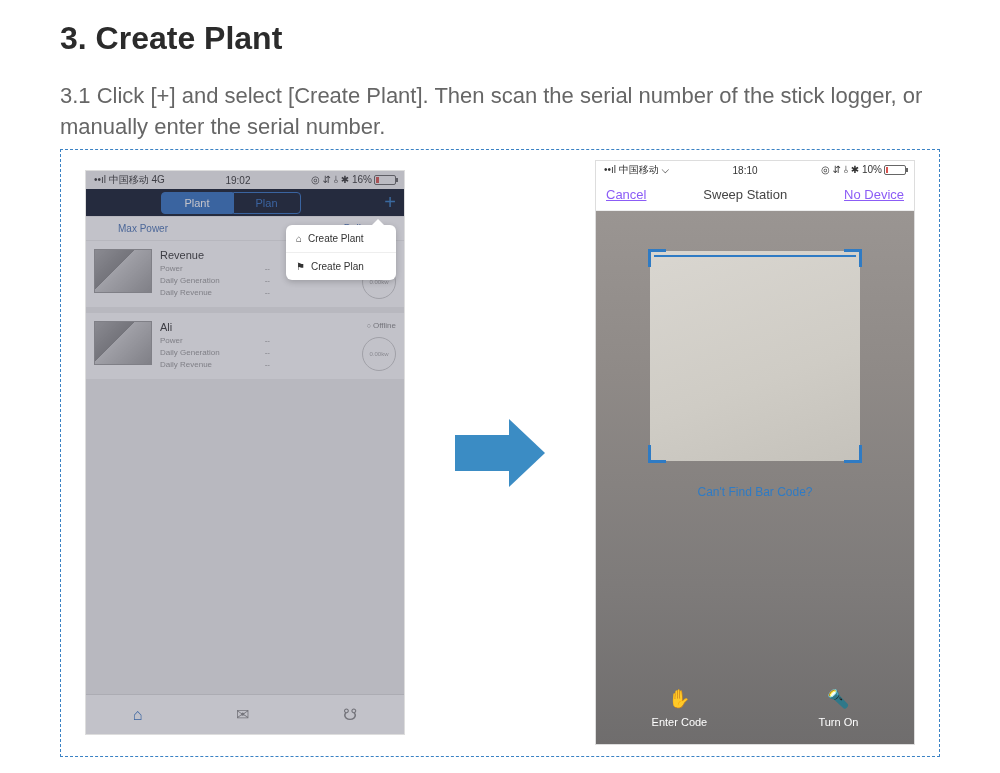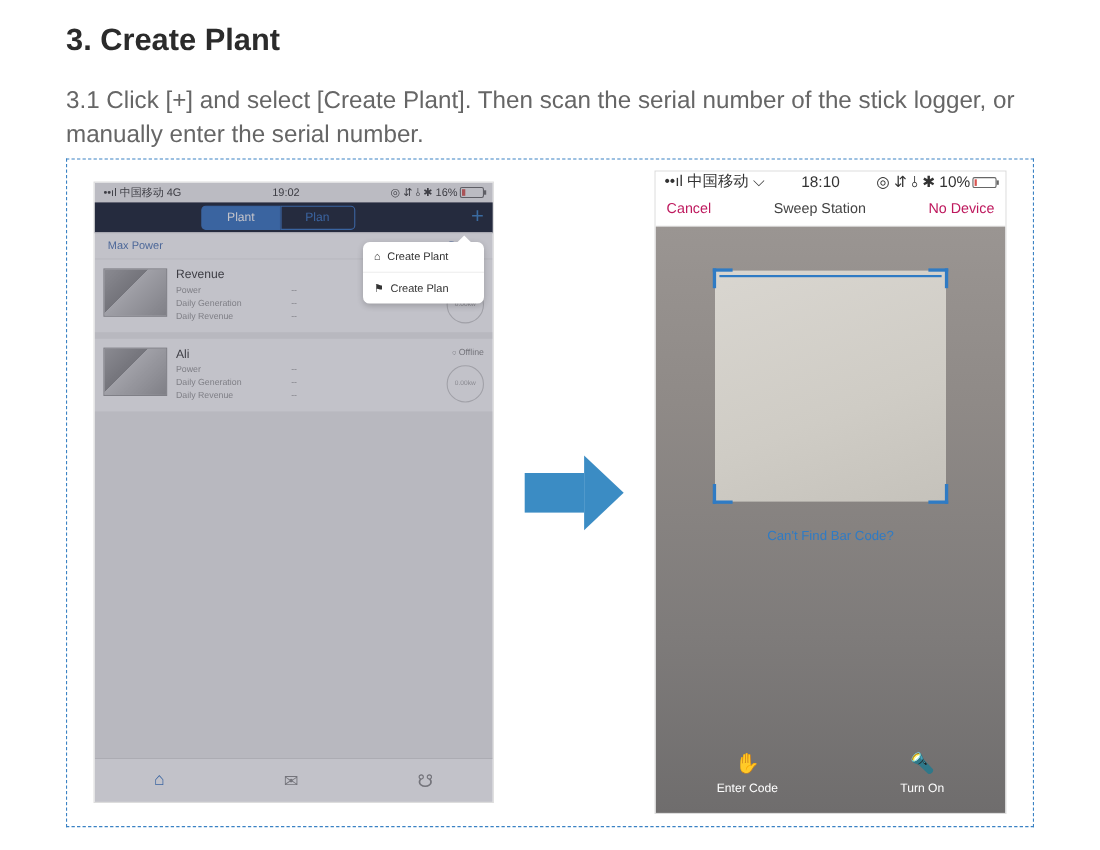--- a/index.html
+++ b/index.html
@@ -5,21 +5,21 @@
   * { box-sizing: border-box; margin: 0; padding: 0; }
   body {
     font-family: Arial, Helvetica, sans-serif;
     background: #ffffff;
     width: 1000px;
     height: 773px;
     padding: 20px 60px;
     color: #333;
   }
   .heading {
-    font-size: 28px;
+    font-size: 32px;
     font-weight: bold;
     color: #2b2b2b;
     margin-bottom: 24px;
   }
   .instruction {
     font-size: 22px;
     color: #666;
     line-height: 1.4;
     margin-bottom: 6px;
   }
@@ -33,21 +33,21 @@
   }
   .phone {
     background: #fff;
     border: 1px solid #ddd;
     display: flex;
     flex-direction: column;
     font-size: 10px;
     position: relative;
     overflow: hidden;
   }
-  .phone-left { width: 364px; height: 565px; }
+  .phone-left { width: 320px; height: 565px; }
   .phone-right { width: 320px; height: 585px; }
 
   
   .arrow {
     width: 90px;
     display: flex;
     align-items: center;
     margin: 0 8px;
   }
   .arrow-body {
@@ -107,21 +107,21 @@
     text-align: center;
     font-size: 20px;
     color: #3a6aa0;
     font-weight: 300;
     position: relative;
     z-index: 7;
   }
   .filter-row {
     display: flex;
     justify-content: space-between;
-    padding: 6px 12px;
+    padding: 6px 32px;
     font-size: 10px;
     color: #4a74b5;
     background: #fff;
     border-bottom: 1px solid #eee;
   }
   .plant-list { background: #f0f0f0; flex: 1; }
   .plant-card {
     background: #fff;
     margin-bottom: 6px;
     padding: 8px;
@@ -196,36 +196,36 @@
   }
   .dd-item + .dd-item { border-top: 1px solid #eee; }
   .dd-icon { font-size: 10px; }
 
   
   .status-bar-r {
     display: flex;
     justify-content: space-between;
     align-items: center;
     padding: 4px 8px;
-    font-size: 14px;
+    font-size: 10px;
     color: #333;
     height: 18px;
     background: #fff;
   }
   .scan-header {
     display: flex;
     justify-content: space-between;
     align-items: center;
     height: 32px;
     padding: 0 10px;
     border-bottom: 1px solid #eee;
     background: #fff;
     font-size: 13px;
   }
-  .scan-cancel, .scan-nodevice { color: #be185d; }
+  .scan-cancel, .scan-nodevice { color: #8b5cf6; text-decoration: underline; }
   .scan-title { color: #444; }
   .camera-view {
     flex: 1;
     background: linear-gradient(180deg,#9a9592 0%,#8f8a87 30%,#7e7b7a 70%,#6f6d6d 100%);
     position: relative;
     display: flex;
     flex-direction: column;
     align-items: center;
   }
   .scan-frame {

